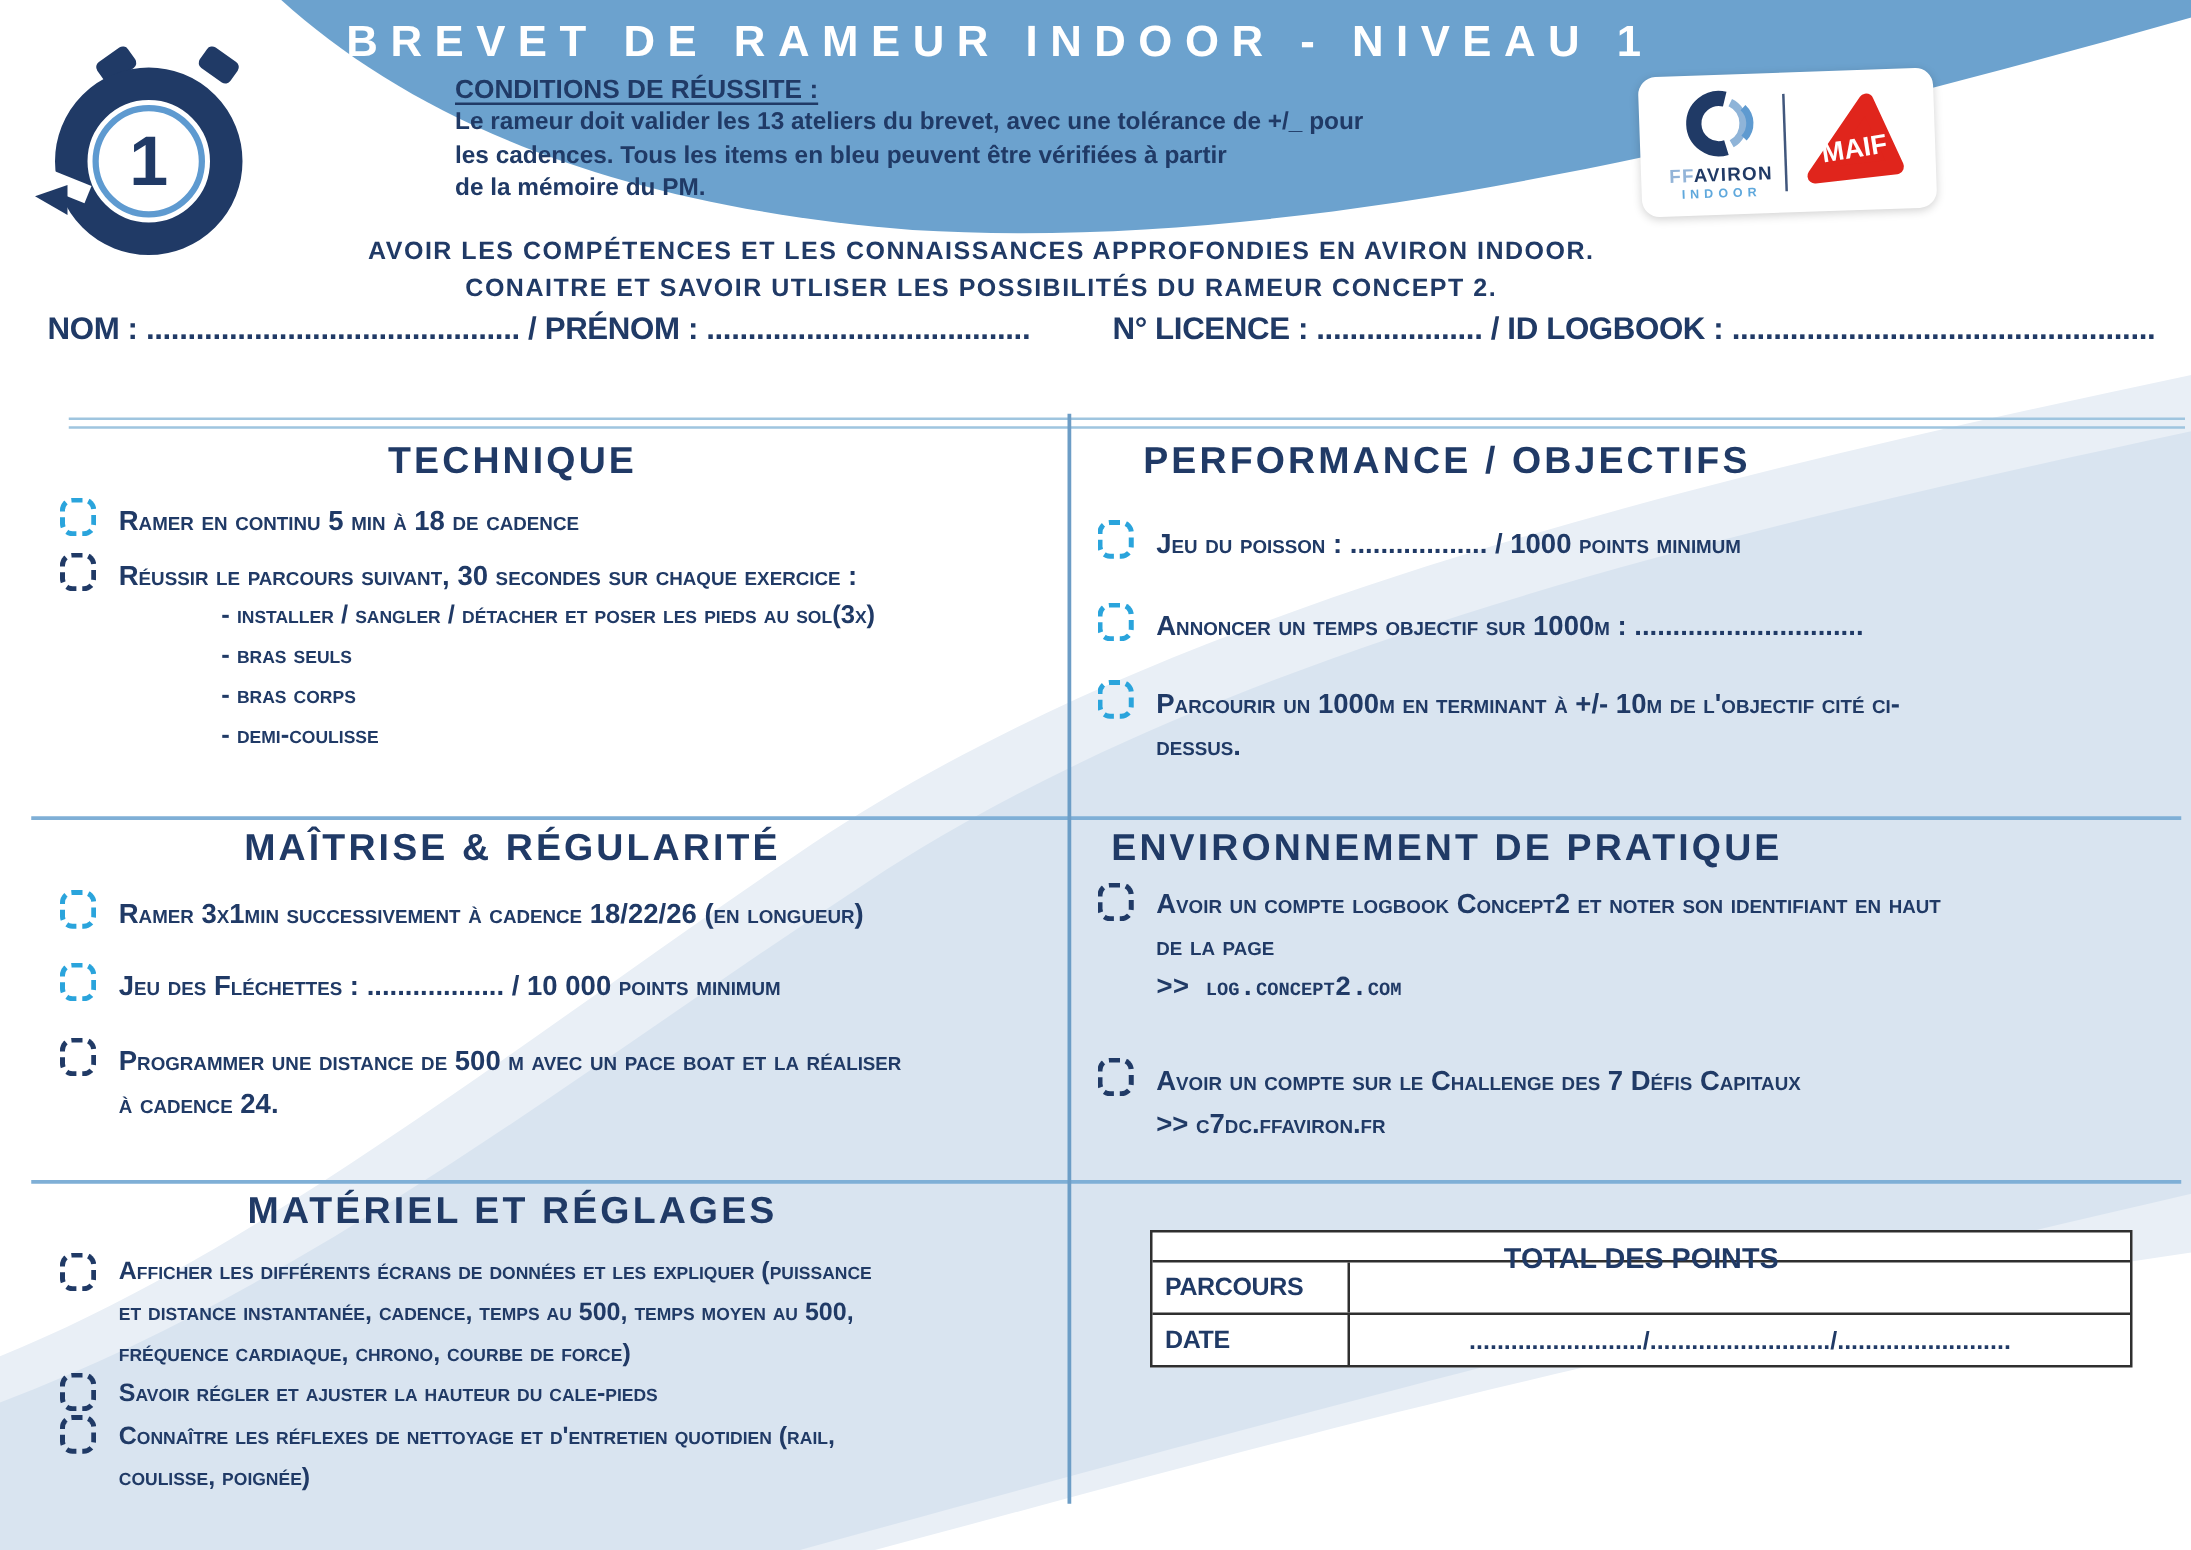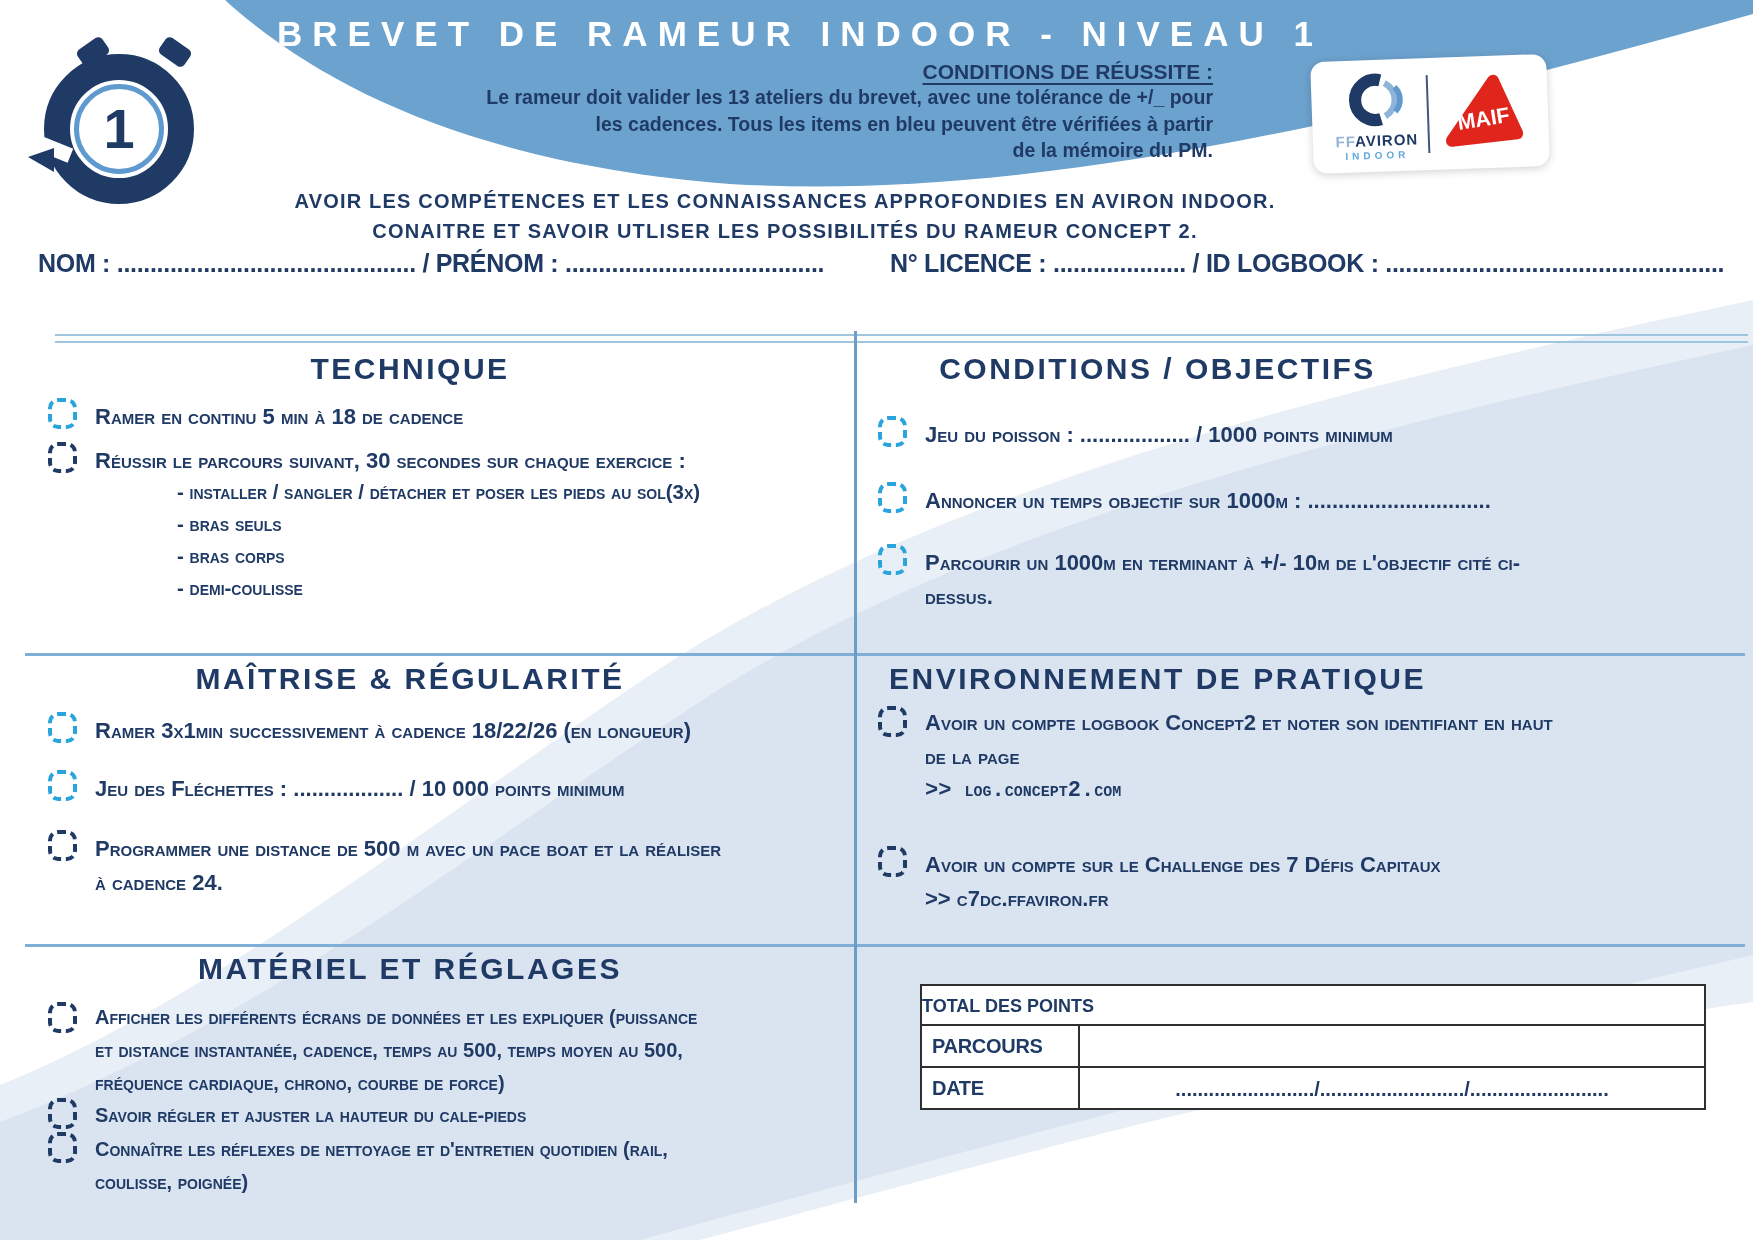--- a/index.html
+++ b/index.html
@@ -8,21 +8,21 @@
     --line-blue:#7FAFD6; --line-blue-light:#9FC5DF; --divider-blue:#6C9DC6;
     --table-border:#2F2F2F;
   }
   *{margin:0;padding:0;box-sizing:border-box;}
   body{font-family:"Liberation Sans",sans-serif;background:#fff;}
   #page{position:relative;width:1753px;height:1240px;background:#fff;overflow:hidden;color:var(--navy);}
   #bg{position:absolute;left:0;top:0;}
   
   .banner-title{position:absolute;left:170px;top:14px;width:1260px;text-align:center;
     color:#fff;font-weight:bold;font-size:35px;letter-spacing:10px;white-space:nowrap;}
-  .conditions{position:absolute;left:343px;top:60px;width:870px;text-align:right;color:var(--navy);}
+  .conditions{position:absolute;left:364px;top:60px;width:870px;text-align:left;color:var(--navy);}
   .cond-head{font-weight:bold;font-size:21px;text-decoration:underline;text-underline-offset:4px;text-decoration-thickness:2px;}
   .cond-line{font-weight:bold;font-size:19.5px;line-height:26.5px;}
   
   .sw{position:absolute;left:26px;top:20px;width:200px;height:205px;}
   .sw-btn{position:absolute;width:30px;height:20px;background:var(--navy);border-radius:5px;}
   .sw-ring{position:absolute;left:18px;top:34px;width:150px;height:150px;border:26px solid var(--navy);border-radius:50%;}
   .sw-cut{position:absolute;left:2px;top:120px;width:44px;height:15px;background:#fff;transform:rotate(22deg);}
   .sw-tail{position:absolute;left:2px;top:128px;width:0;height:0;border-top:9px solid transparent;border-bottom:15px solid transparent;border-right:26px solid var(--navy);}
   .sw-inner{position:absolute;left:48px;top:64px;width:90px;height:90px;border:5px solid #5E9AD0;border-radius:50%;text-align:center;}
   .sw-num{font-size:56px;font-weight:bold;color:var(--navy);line-height:80px;display:block;}
@@ -46,22 +46,22 @@
   .sec{position:absolute;}
   .sec-title{position:absolute;top:0;font-weight:bold;font-size:30px;letter-spacing:2.5px;color:var(--navy);text-align:center;white-space:nowrap;}
   .cb{position:absolute;width:29px;height:31px;border:4px dashed;border-radius:10px;background:transparent;}
   .cb.blue{border-color:var(--light-blue);}
   .cb.navy{border-color:var(--navy);}
   .it{position:absolute;font-weight:bold;font-variant:small-caps;font-size:22px;color:var(--navy);white-space:nowrap;}
   .it.sm{font-size:20px;}
   .sub{position:absolute;font-weight:bold;font-variant:small-caps;font-size:20.5px;color:var(--navy);white-space:nowrap;}
   
   .ptable{position:absolute;left:920px;top:984px;width:786px;background:#fff;border:2.5px solid var(--table-border);}
-  .pt-header{height:40px;border-bottom:2px solid var(--table-border);
-    font-weight:bold;font-size:18px;line-height:40px;color:var(--navy);}
+  .pt-header{height:24px;border-bottom:2px solid var(--table-border);text-align:center;
+    font-weight:bold;font-size:23px;line-height:40px;color:var(--navy);}
   .pt-row{display:flex;height:42px;border-bottom:2px solid var(--table-border);}
   .pt-row:last-child{border-bottom:none;height:40px;}
   .pt-label{width:158px;border-right:2px solid var(--table-border);padding-left:10px;display:flex;align-items:center;
     font-weight:bold;font-size:20px;letter-spacing:-.3px;color:var(--navy);}
   .pt-value{flex:1;text-align:center;font-weight:bold;font-size:20px;line-height:42px;color:var(--navy);white-space:nowrap;overflow:hidden;}
 </style>
 </head>
 <body>
 
 <div id="page">
@@ -128,21 +128,21 @@
     <div class="it" style="left:65px;top:52px;">Ramer en continu 5 min à 18 de cadence</div>
     <div class="cb navy" style="left:18px;top:90px;"></div>
     <div class="it" style="left:65px;top:96px;">Réussir le parcours suivant, 30 secondes sur chaque exercice :</div>
     <div class="sub" style="left:147px;top:128px;">- installer / sangler / détacher et poser les pieds au sol(3x)</div>
     <div class="sub" style="left:147px;top:160px;">- bras seuls</div>
     <div class="sub" style="left:147px;top:192px;">- bras corps</div>
     <div class="sub" style="left:147px;top:224px;">- demi-coulisse</div>
   </div>
 
   <div class="sec" style="left:870px;top:352px;width:880px;height:300px;">
-    <div class="sec-title" style="width:575px;">CONDITIONS / OBJECTIFS</div>
+    <div class="sec-title" style="width:575px;">PERFORMANCE / OBJECTIFS</div>
     <div class="cb blue" style="left:8px;top:64px;"></div>
     <div class="it" style="left:55px;top:70px;">Jeu du poisson : .................. / 1000 points minimum</div>
     <div class="cb blue" style="left:8px;top:130px;"></div>
     <div class="it" style="left:55px;top:136px;">Annoncer un temps objectif sur 1000m : ..............................</div>
     <div class="cb blue" style="left:8px;top:192px;"></div>
     <div class="it" style="left:55px;top:198px;">Parcourir un 1000m en terminant à +/- 10m de l'objectif cité ci-</div>
     <div class="it" style="left:55px;top:232px;">dessus.</div>
   </div>
 
   <div class="sec" style="left:30px;top:662px;width:760px;height:280px;">

